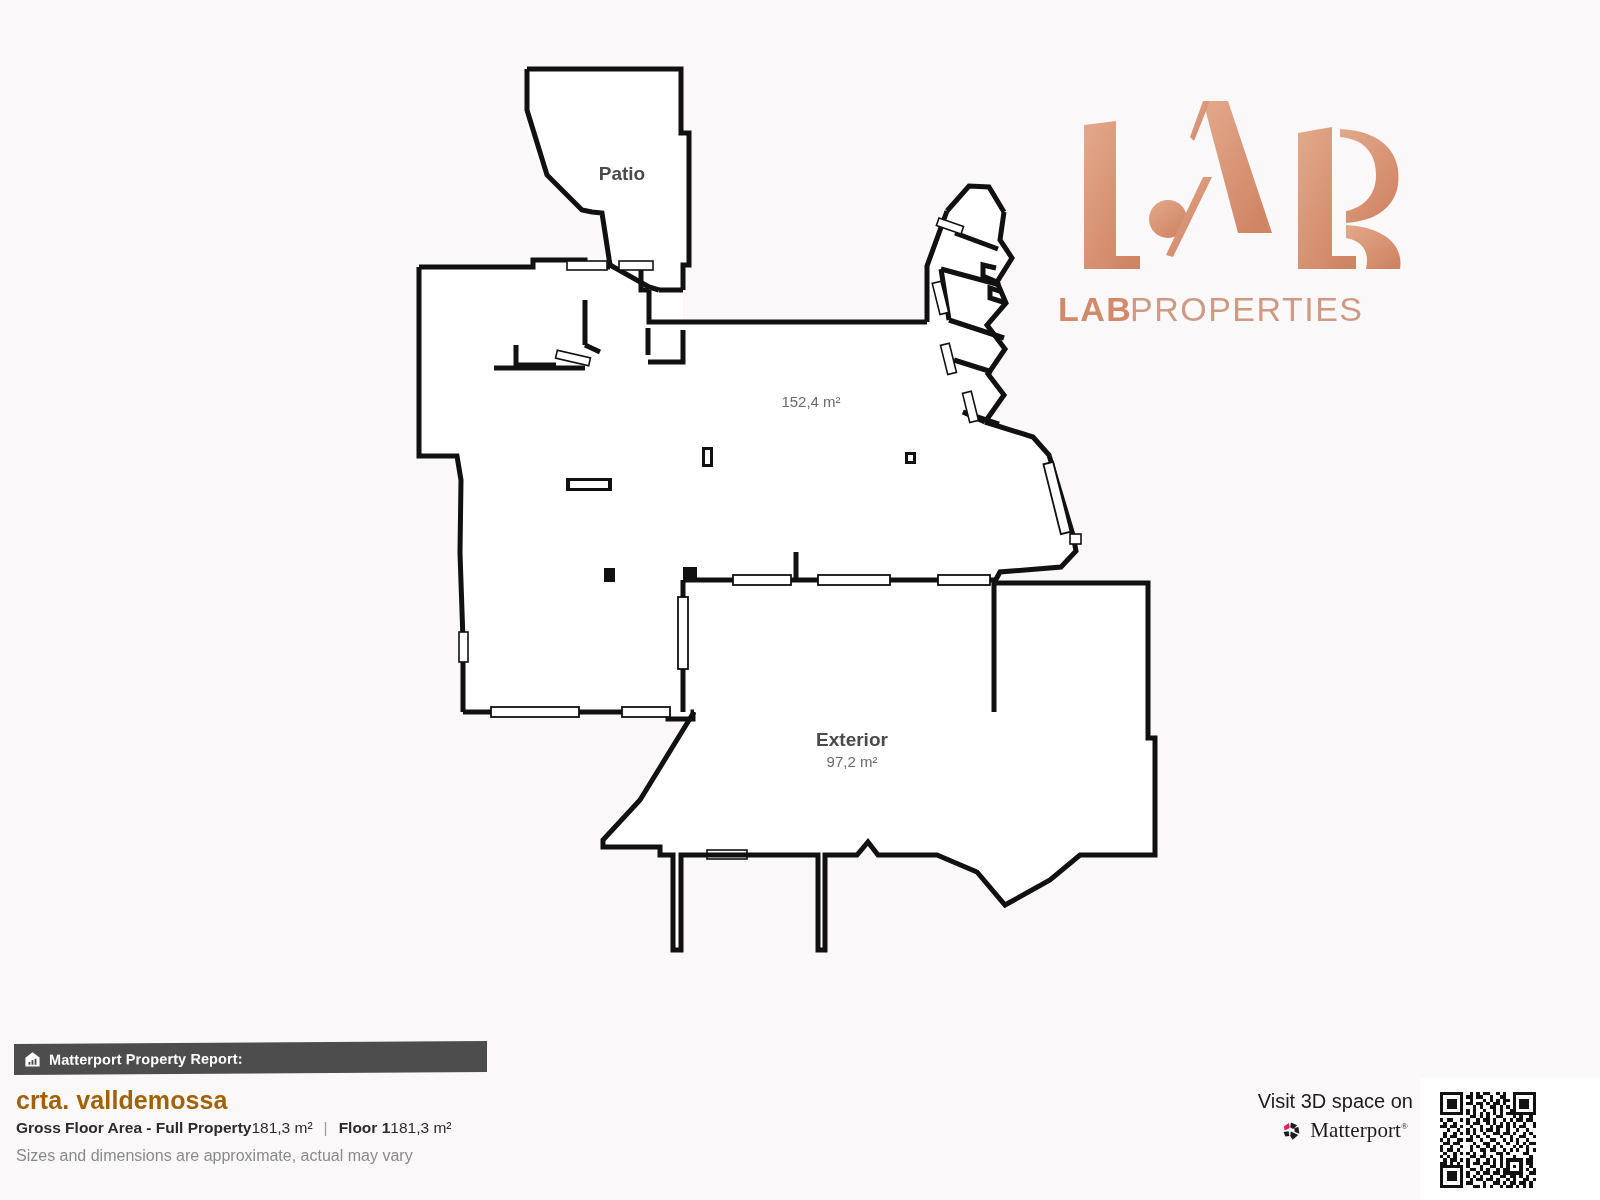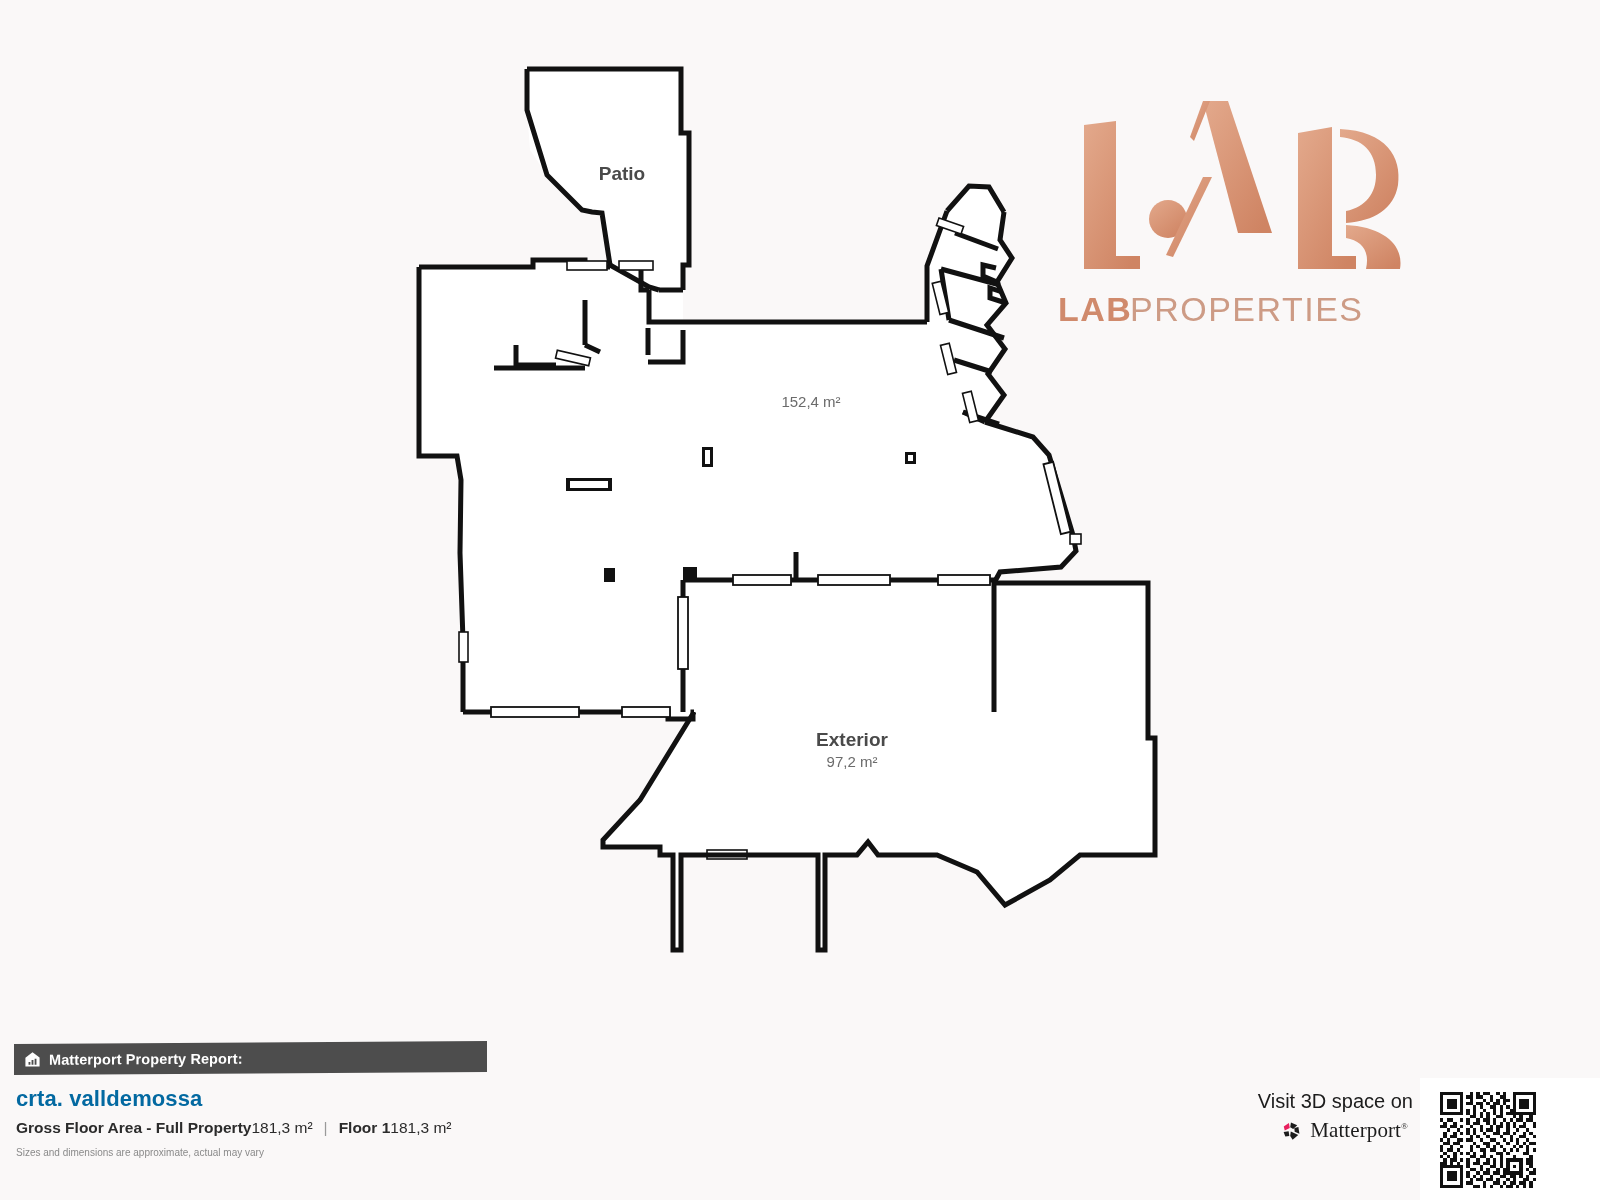--- a/index.html
+++ b/index.html
@@ -90,23 +90,23 @@
     font-weight: 700;
     letter-spacing: 0.1px;
     white-space: nowrap;
   }
   .house-chart-icon { width: 17px; height: 17px; display:block; }
 
   .property-name {
     position: absolute;
     left: 16px;
     top: 52px;
-    font-size: 22px;
+    font-size: 25px;
     font-weight: 700;
-    color: #0369a1;
+    color: #a16207;
     letter-spacing: 0.1px;
     white-space: nowrap;
   }
   .area-line {
     position: absolute;
     left: 16px;
     top: 85px;
     font-size: 15.5px;
     color: #2b2b2b;
     white-space: nowrap;
@@ -119,21 +119,21 @@
   .area-line .sep {
     display: inline-block;
     margin: 0 11px;
     color: #9a9a9a;
     font-weight: 300;
   }
   .disclaimer {
     position: absolute;
     left: 16px;
     top: 113px;
-    font-size: 10px;
+    font-size: 16px;
     color: #8a8a8a;
     white-space: nowrap;
   }
 
   
   #matterport-block {
     position: absolute;
     right: 0;
     top: 1078px;
     width: 360px;

